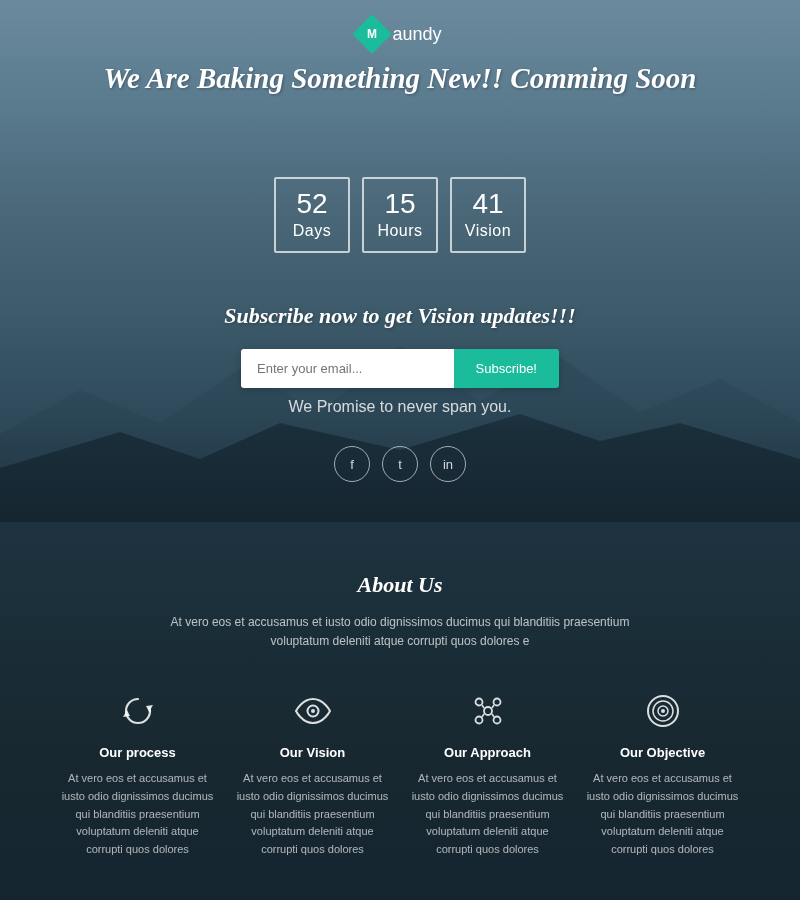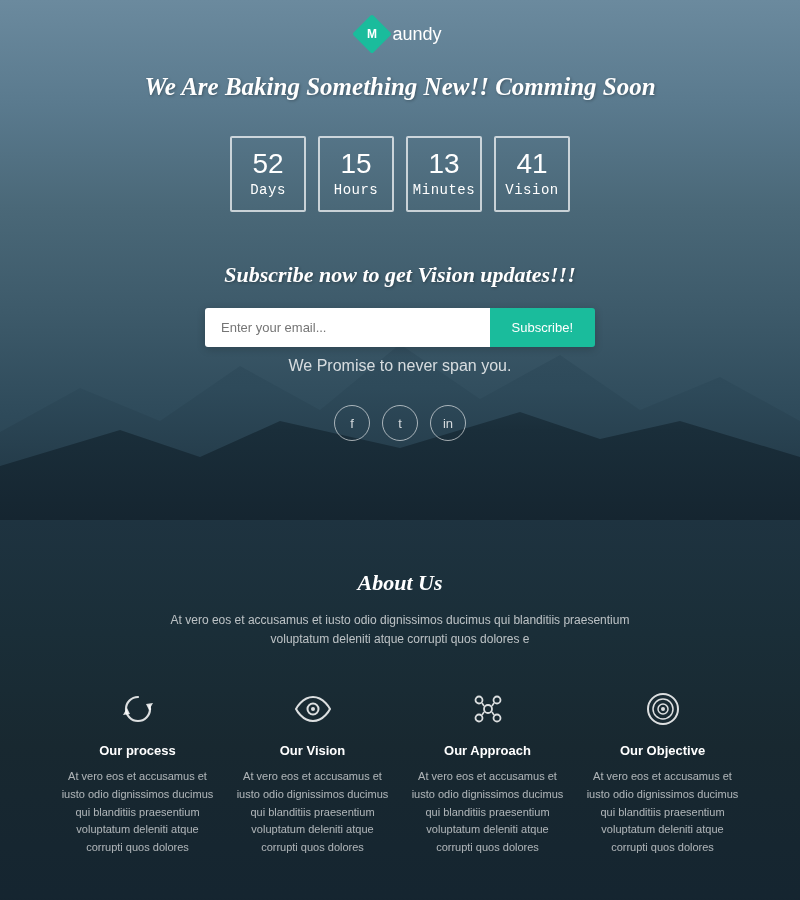--- a/index.html
+++ b/index.html
@@ -82,22 +82,22 @@
       font-family: Arial, sans-serif;
       font-weight: 400;
       text-align: center;
     }
 
     
     .headline {
       position: relative;
       z-index: 10;
       text-align: center;
-      margin-top: 25px;
-      font-size: 25px;
+      margin-top: 14px;
+      font-size: 29px;
       font-style: italic;
       font-family: Georgia, serif;
       color: #fff;
       text-shadow: 1px 1px 3px rgba(0,0,0,0.3);
     }
 
     
     .countdown-container {
       position: relative;
       z-index: 10;
@@ -109,33 +109,34 @@
     .countdown-box {
       width: 76px;
       height: 76px;
       border: 2px solid rgba(255,255,255,0.7);
       border-radius: 2px;
       display: flex;
       flex-direction: column;
       align-items: center;
       justify-content: center;
       background: transparent;
+      margin-top: 47px;
     }
 
     .countdown-number {
       font-size: 28px;
       font-family: Arial, sans-serif;
       font-weight: 300;
       color: #fff;
       line-height: 1;
     }
 
     .countdown-label {
-      font-size: 14px;
-      font-family: Liberation Mono, monospace;
+      font-size: 16px;
+      font-family: Liberation Sans, sans-serif;
       color: #fff;
       margin-top: 4px;
       letter-spacing: 0.5px;
     }
 
     
     .subscribe-section {
       position: relative;
       z-index: 10;
       text-align: center;
@@ -147,21 +148,21 @@
       font-size: 22px;
       font-style: italic;
       font-family: Georgia, serif;
       color: #fff;
       margin-bottom: 20px;
       text-shadow: 1px 1px 3px rgba(0,0,0,0.3);
     }
 
     .subscribe-form {
       display: flex;
-      width: 390px;
+      width: 318px;
       margin: 0 auto;
       border-radius: 3px;
       overflow: hidden;
       box-shadow: 0 2px 8px rgba(0,0,0,0.2);
     }
 
     .subscribe-input {
       flex: 1;
       padding: 12px 16px;
       border: none;
@@ -303,24 +304,20 @@
   <h1 class="headline">We Are Baking Something New!! Comming Soon</h1>
 
   <div class="countdown-container">
     <div class="countdown-box">
       <span class="countdown-number">52</span>
       <span class="countdown-label">Days</span>
     </div>
     <div class="countdown-box">
       <span class="countdown-number">15</span>
       <span class="countdown-label">Hours</span>
-    </div>
-    <div class="countdown-box">
-      <span class="countdown-number">13</span>
-      <span class="countdown-label">Minutes</span>
     </div>
     <div class="countdown-box">
       <span class="countdown-number">41</span>
       <span class="countdown-label">Vision</span>
     </div>
   </div>
 
   <div class="subscribe-section">
     <h2 class="subscribe-title">Subscribe now to get Vision updates!!!</h2>
     <div class="subscribe-form">

